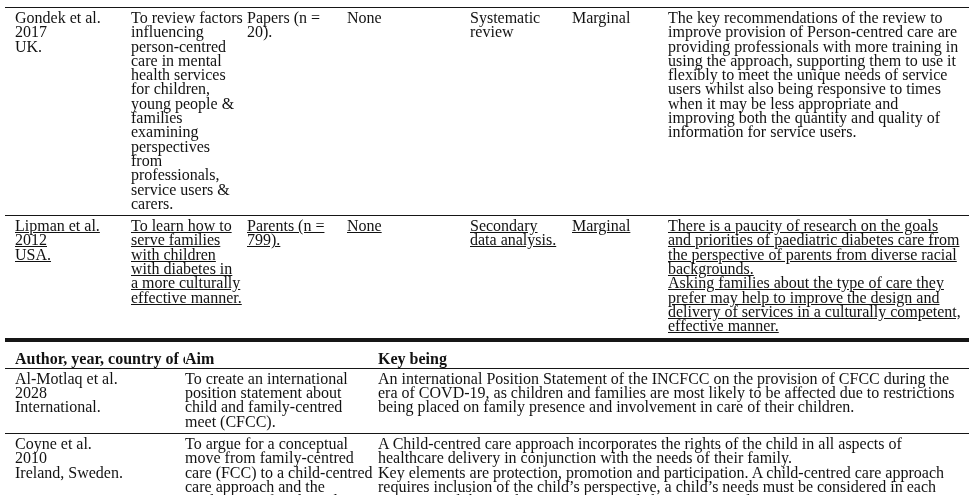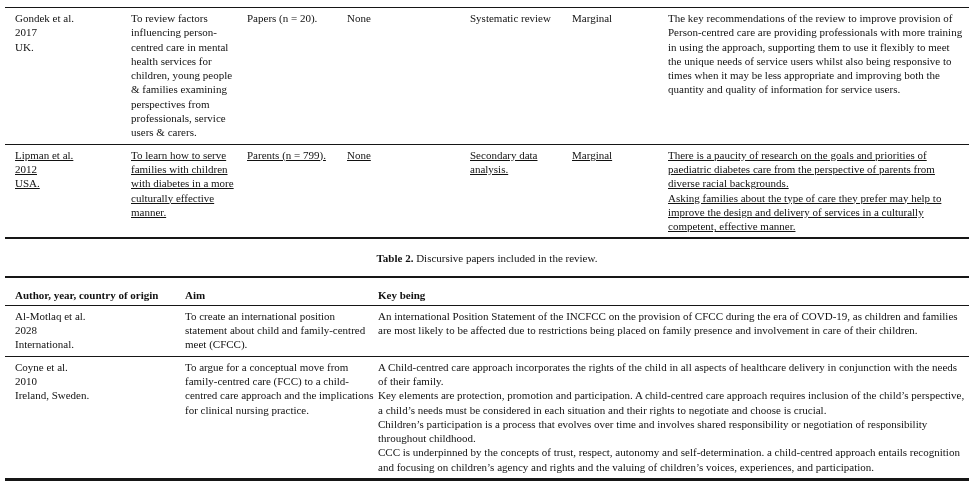--- a/index.html
+++ b/index.html
@@ -14,21 +14,21 @@
     font-family: "Liberation Serif", serif;
     color: #121212;
   }
   .page {
     padding: 7px 5px 0 5px;
   }
   table.tbl {
     border-collapse: collapse;
     table-layout: fixed;
     width: 964px;
-    font-size: 11px;
+    font-size: 16px;
     line-height: 14.3px;
   }
   td, th {
     vertical-align: top;
     text-align: left;
     padding: 3px 4px 4px 0;
     overflow: hidden;
   }
   td:first-child, th:first-child {
     padding-left: 10px;
@@ -109,21 +109,20 @@
         <td>Parents (n = 799).</td>
         <td>None</td>
         <td>Secondary data analysis.</td>
         <td>Marginal</td>
         <td>There is a paucity of research on the goals and priorities of paediatric diabetes care from the perspective of parents from diverse racial backgrounds.
 Asking families about the type of care they prefer may help to improve the design and delivery of services in a culturally competent, effective manner.</td>
       </tr>
     </tbody>
   </table>
 
-  <div class="caption"><span class="cap-label">Table 2.</span><span> Discursive papers included in the review.</span></div>
 
   <table class="tbl t2">
     <colgroup>
       <col style="width:180px">
       <col style="width:193px">
       <col style="width:591px">
     </colgroup>
     <thead>
       <tr>
         <th>Author, year, country of origin</th>

